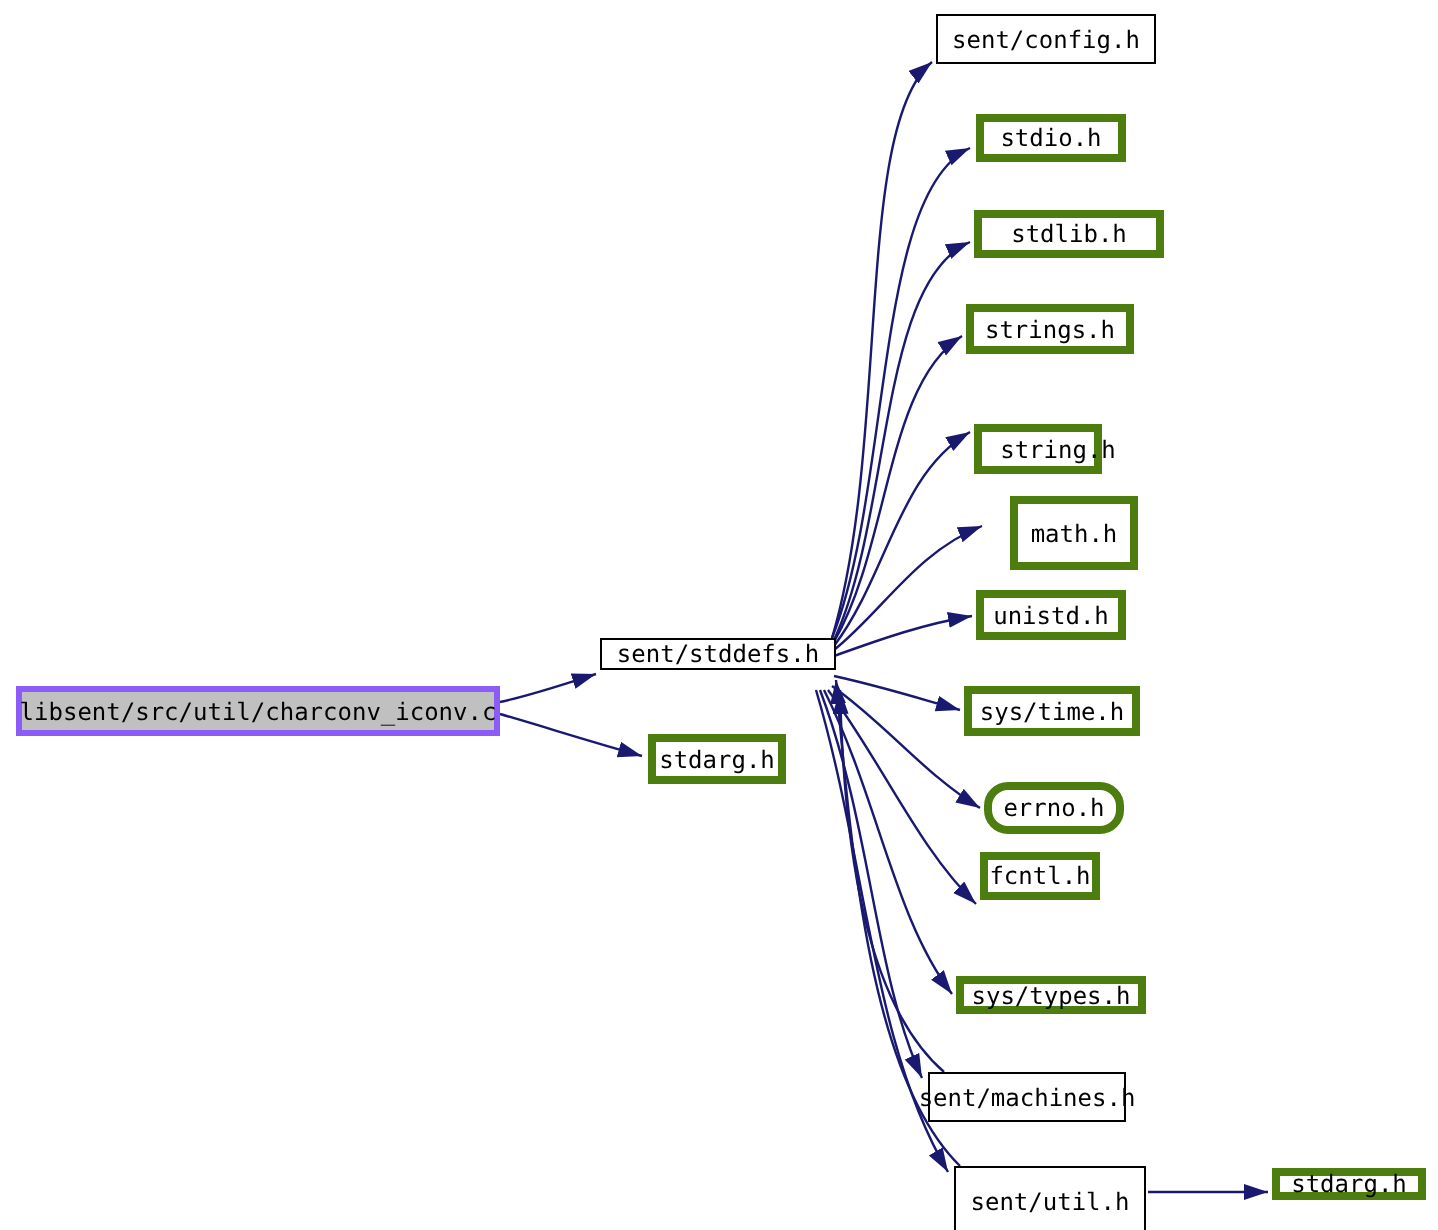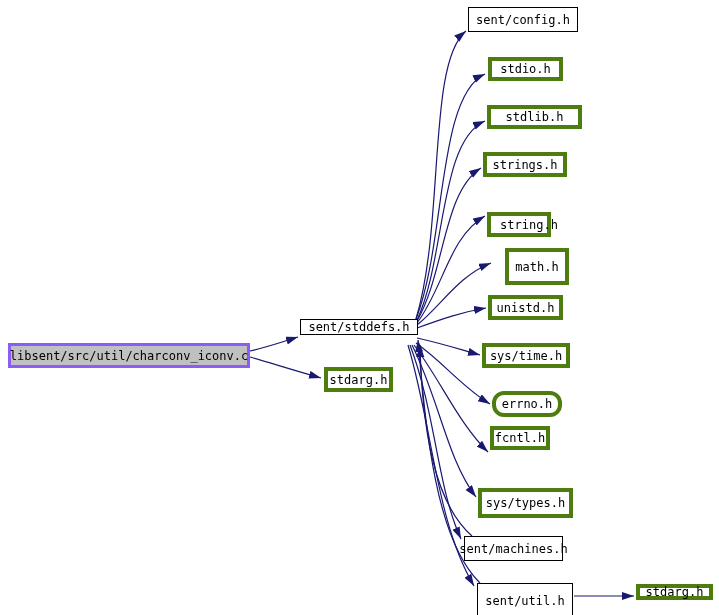--- a/index.html
+++ b/index.html
@@ -102,21 +102,21 @@
     </div>
     <div class="node system" style="left: 482px; top: 343px; width: 88px; height: 25px;">
       <span>sys/time.h</span>
     </div>
     <div class="node system" style="left: 492px; top: 391px; width: 70px; height: 26px; border-radius: 12px;">
       <span>errno.h</span>
     </div>
     <div class="node system" style="left: 490px; top: 426px; width: 60px; height: 24px; text-align: center;">
       <span>fcntl.h</span>
     </div>
-    <div class="node system" style="left: 478px; top: 488px; width: 95px; height: 30px;">
+    <div class="node system" style="left: 478px; top: 488px; width: 95px; height: 19px;">
       <span>sys/types.h</span>
     </div>
     <div class="node internal" style="left: 464px; top: 536px; width: 99px; height: 25px;">
       <span>sent/machines.h</span>
     </div>
     <div class="node internal" style="left: 477px; top: 583px; width: 96px; height: 35px;">
       <span>sent/util.h</span>
     </div>
     <div class="node system" style="left: 636px; top: 584px; width: 77px; height: 16px;">
       <span>stdarg.h</span>

